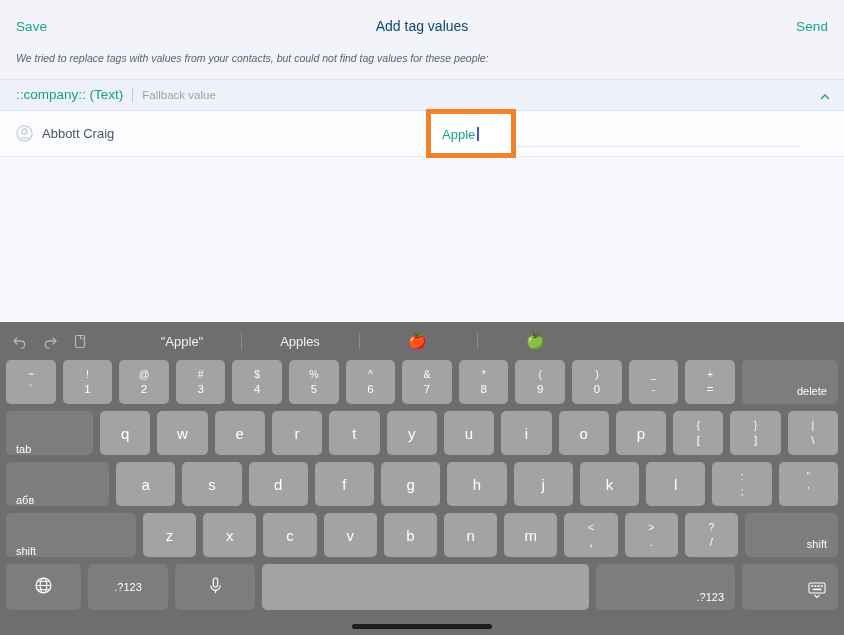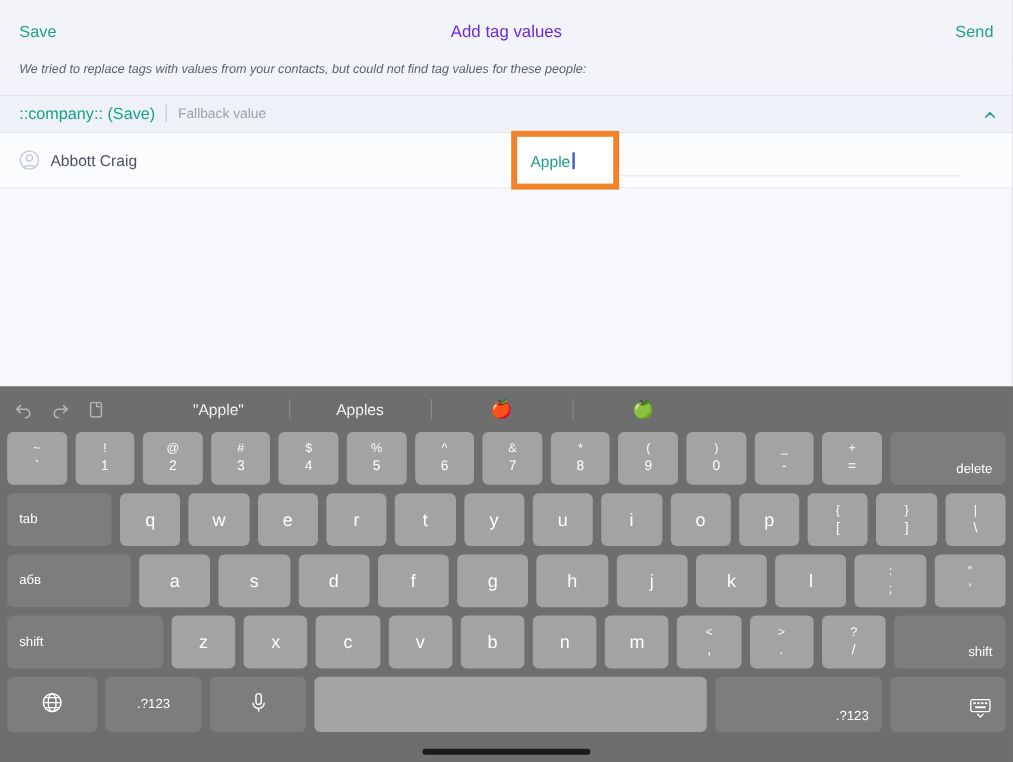--- a/index.html
+++ b/index.html
@@ -26,21 +26,21 @@
   .nav-btn {
     font-size: 13.5px;
     color: #1fa08a;
     letter-spacing: .1px;
     cursor: pointer;
     user-select: none;
   }
   .nav-title {
     position: absolute; left: 0; right: 0; top: 0; height: 52px;
     display: flex; align-items: center; justify-content: center;
-    font-size: 14px; color: #6d28d9;
+    font-size: 14px; color: #0c4a6e;
     pointer-events: none;
   }
   .nav-spacer { flex: 1; }
 
   .subtitle-bar {
     background: #f2f4fa;
     padding: 0 16px 14px 16px;
     font-size: 10.5px;
     color: #5b6170;
     line-height: 1.2;
@@ -209,21 +209,21 @@
   .key.caps { flex: 0 0 103px; }
   .key.ret { flex: 0 0 105px; }
   .key.shift-l { flex: 0 0 130px; }
   .key.shift-r { flex: 0 0 93px; }
   .key.bottom-fn { flex: 0 0 75px; }
   .key.num { flex: 0 0 80px; }
   .key.mic { flex: 0 0 80px; }
   .key.space { flex: 1 1 auto; background: #a3a3a3; }
   .key.num-r { flex: 0 0 139px; }
   .key.kbd-hide { flex: 0 0 96px; }
-  .key.label-left { align-items: flex-start; padding-left: 10px; justify-content: flex-end; padding-bottom: 16px; }
+  .key.label-left { align-items: flex-start; padding-left: 10px; justify-content: flex-end; padding-bottom: 0; }
   .key.label-right { align-items: flex-end; padding-right: 11px; justify-content: flex-end; padding-bottom: 7px; }
   .kb-row.bottom { height: 46px; }
 
   .home-indicator {
     position: absolute;
     left: 50%; transform: translateX(-50%);
     bottom: 6px;
     width: 140px; height: 5px;
     border-radius: 3px;
     background: #1c1c1c;
@@ -239,21 +239,21 @@
     <div class="nav-bar">
       <div class="nav-btn">Save</div>
       <div class="nav-spacer"></div>
       <div class="nav-btn">Send</div>
       <div class="nav-title">Add tag values</div>
     </div>
 
     <div class="subtitle-bar">We tried to replace tags with values from your contacts, but could not find tag values for these people:</div>
 
     <div class="section-header">
-      <span class="tag-name">::company:: (Save)</span>
+      <span class="tag-name">::company:: (Text)</span>
       <span class="tag-divider"></span>
       <span class="tag-fallback">Fallback value</span>
       <span class="chevron-up">
         <svg width="12" height="12" viewBox="0 0 12 12">
           <polyline points="2.5,7.5 6,4 9.5,7.5" fill="none" stroke="#17a089" stroke-width="1.4" stroke-linecap="round" stroke-linejoin="round"></polyline>
         </svg>
       </span>
     </div>
 
     <div class="contact-row">

